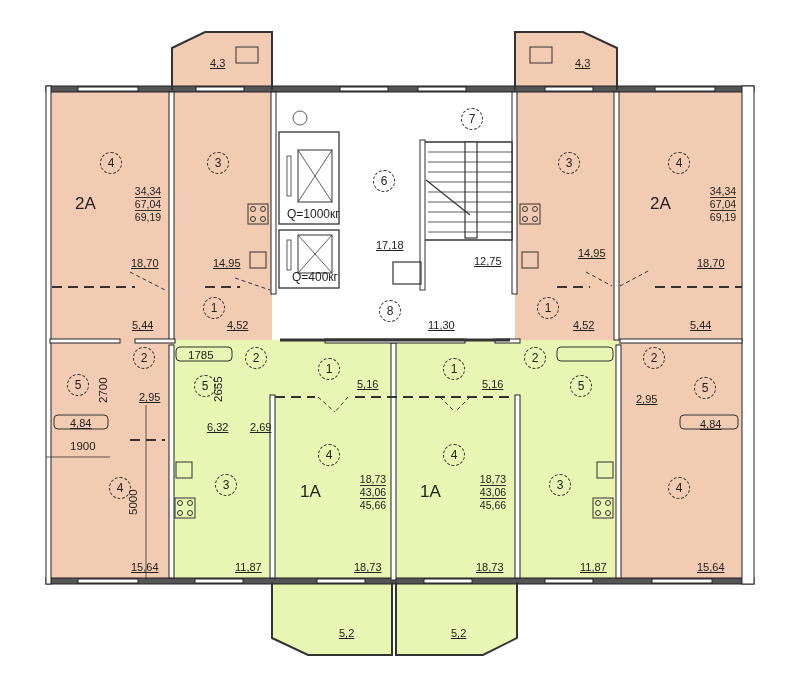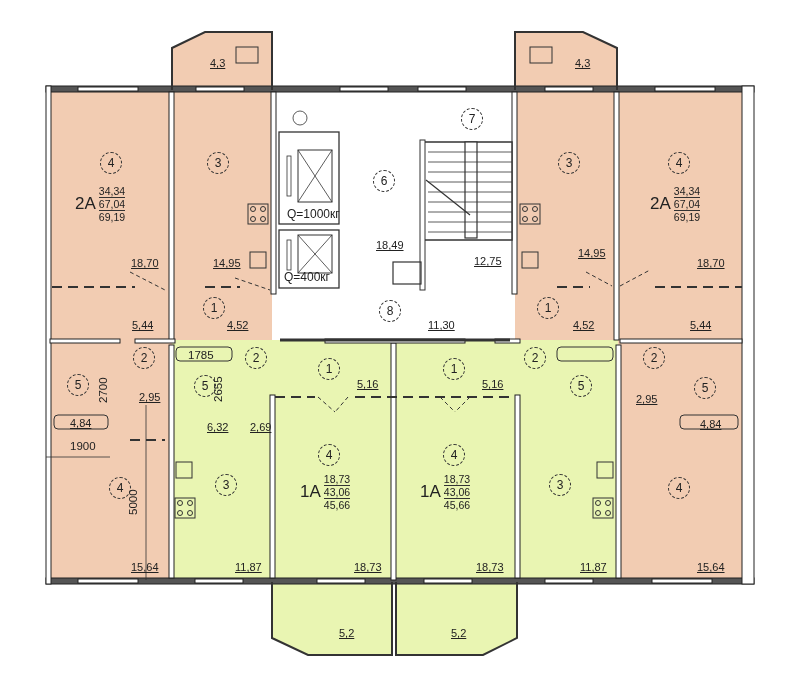--- a/index.html
+++ b/index.html
@@ -1,20 +1,20 @@
 <!DOCTYPE html>
 <html><head>
 <meta charset="utf-8">
 <style>
   html, body { margin:0; padding:0; background:#ffffff; }
   body { width:800px; height:700px; position:relative; overflow:hidden; font-family:"Liberation Sans", sans-serif; }
   #plan { position:absolute; left:0; top:0; width:800px; height:700px; }
   .lbl { position:absolute; font-size:11px; color:#222; text-decoration:underline; line-height:1; white-space:nowrap; font-family:"Liberation Sans", sans-serif; }
   .circ { position:absolute; width:22px; height:22px; border:1.3px dashed #333; border-radius:50%; font-size:12px; color:#222; display:flex; align-items:center; justify-content:center; box-sizing:border-box; font-family:"Liberation Sans", sans-serif; }
-  .apt { position:absolute; display:flex; align-items:center; font-family:"Liberation Sans", sans-serif; color:#222; }
+  .apt { position:absolute; display:flex; align-items:center; font-family:"Liberation Sans", sans-serif; color:#222;gap:36px; }
   .apt .code { font-size:17px; margin-right:3px; }
   .apt .frac { display:flex; flex-direction:column; font-size:10.5px; line-height:12px; }
   .apt .frac span { border-bottom:1px solid #333; text-align:center; }
   .apt .frac span:last-child { border-bottom:none; }
   .dim { position:absolute; font-size:11.5px; color:#222; line-height:1; font-family:"Liberation Sans", sans-serif; white-space:nowrap; }
   .vert { transform:rotate(-90deg); transform-origin:left top; }
   .lift-label { position:absolute; font-size:12px; color:#222; font-family:"Liberation Sans", sans-serif; }
 </style>
 </head>
 <body>
@@ -210,22 +210,22 @@
 </div>
 <div class="lbl" style="left:578px;top:248px;">14,95</div>
 <div class="lbl" style="left:697px;top:258px;">18,70</div>
 <div class="circ" style="left:537px;top:297px;">1</div>
 <div class="lbl" style="left:573px;top:320px;">4,52</div>
 <div class="lbl" style="left:690px;top:320px;">5,44</div>
 
 <div class="circ" style="left:373px;top:170px;">6</div>
 <div class="circ" style="left:461px;top:108px;">7</div>
 <div class="lift-label" style="left:287px;top:207px;">Q=1000кг</div>
-<div class="lift-label" style="left:284px;top:270px;">Q=400кг</div>
-<div class="lbl" style="left:376px;top:240px;">18,49</div>
+<div class="lift-label" style="left:292px;top:270px;">Q=400кг</div>
+<div class="lbl" style="left:376px;top:240px;">17,18</div>
 <div class="lbl" style="left:474px;top:256px;text-decoration:underline;">12,75</div>
 <div class="circ" style="left:379px;top:300px;">8</div>
 <div class="lbl" style="left:428px;top:320px;">11,30</div>
 
 <div class="circ" style="left:133px;top:347px;">2</div>
 <div class="circ" style="left:67px;top:374px;">5</div>
 <div class="lbl" style="left:139px;top:392px;">2,95</div>
 <div class="lbl" style="left:70px;top:418px;">4,84</div>
 <div class="dim" style="left:70px;top:441px;text-align:right;">1900</div>
 <div class="dim vert" style="left:98px;top:403px;">2700</div>

